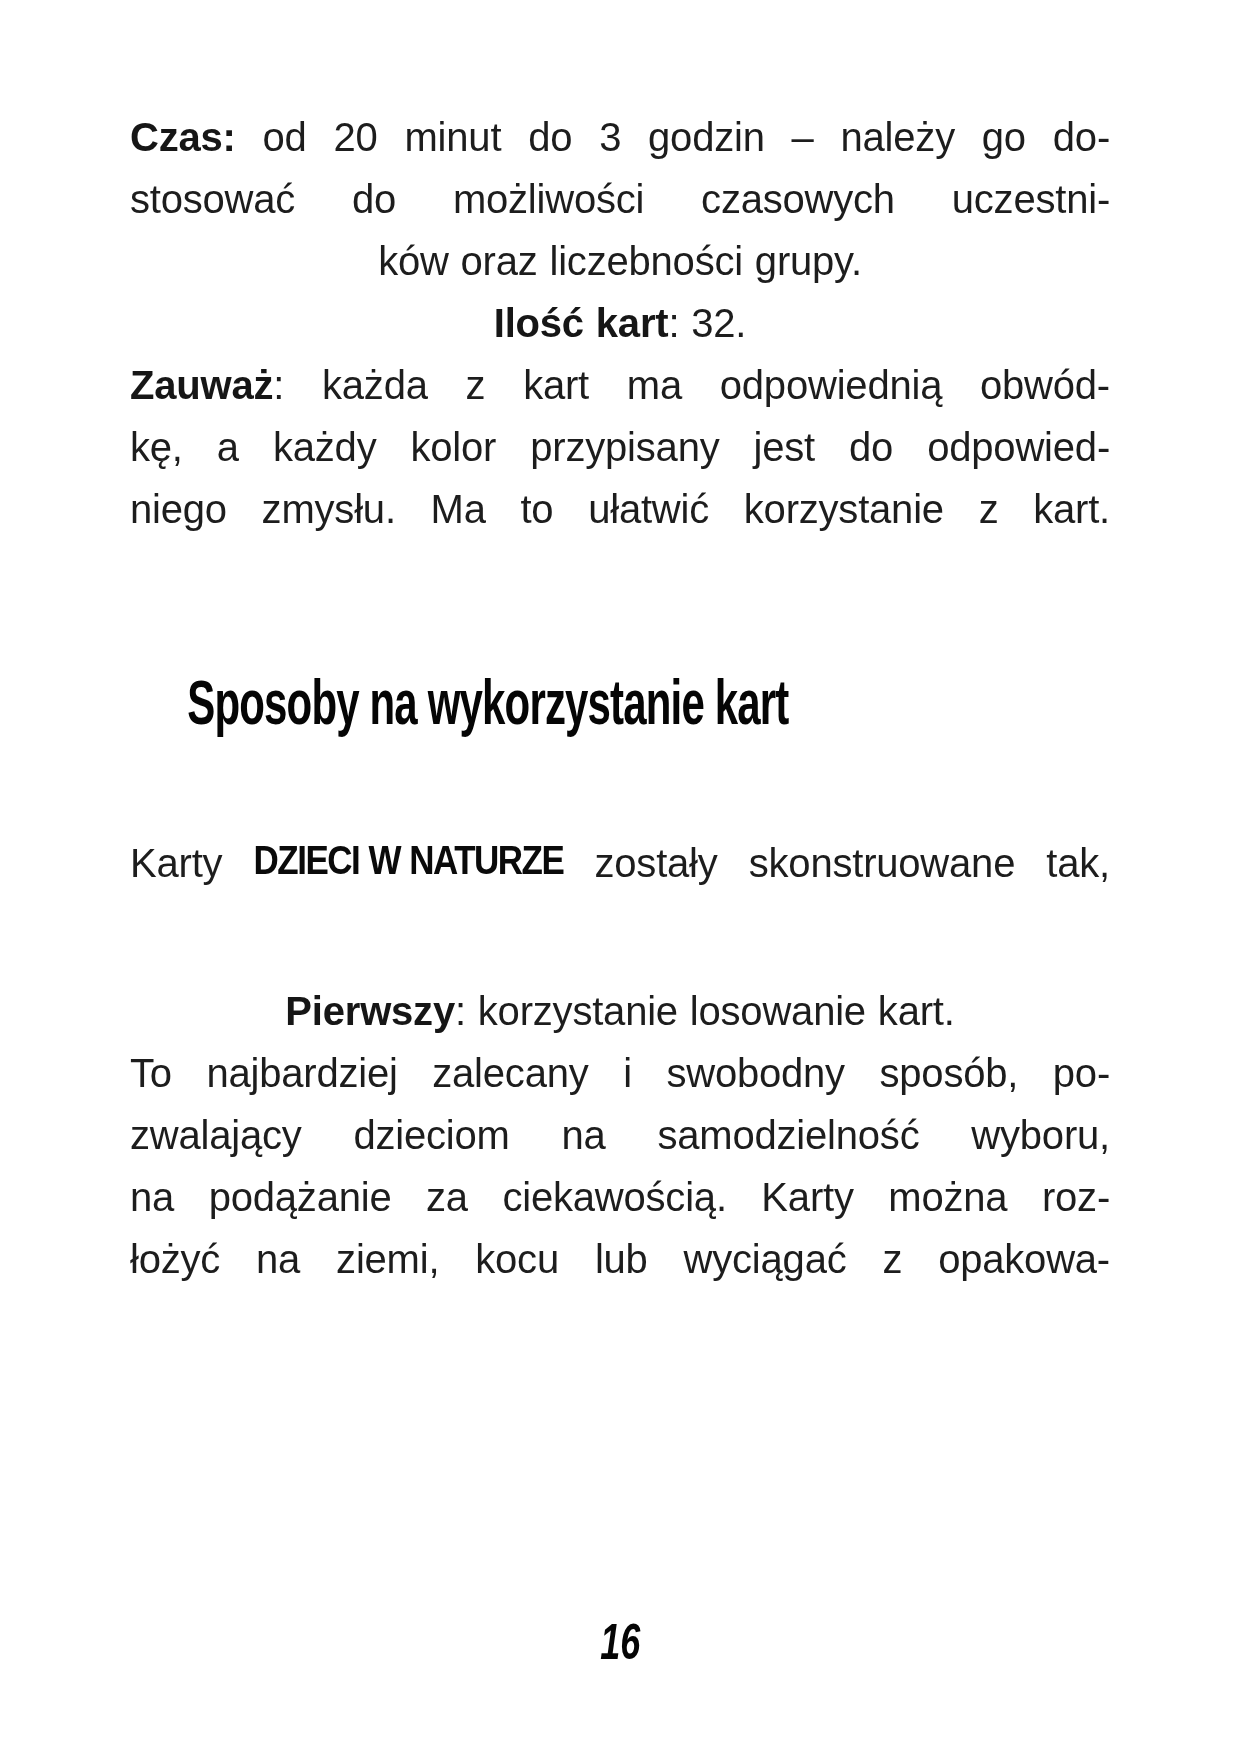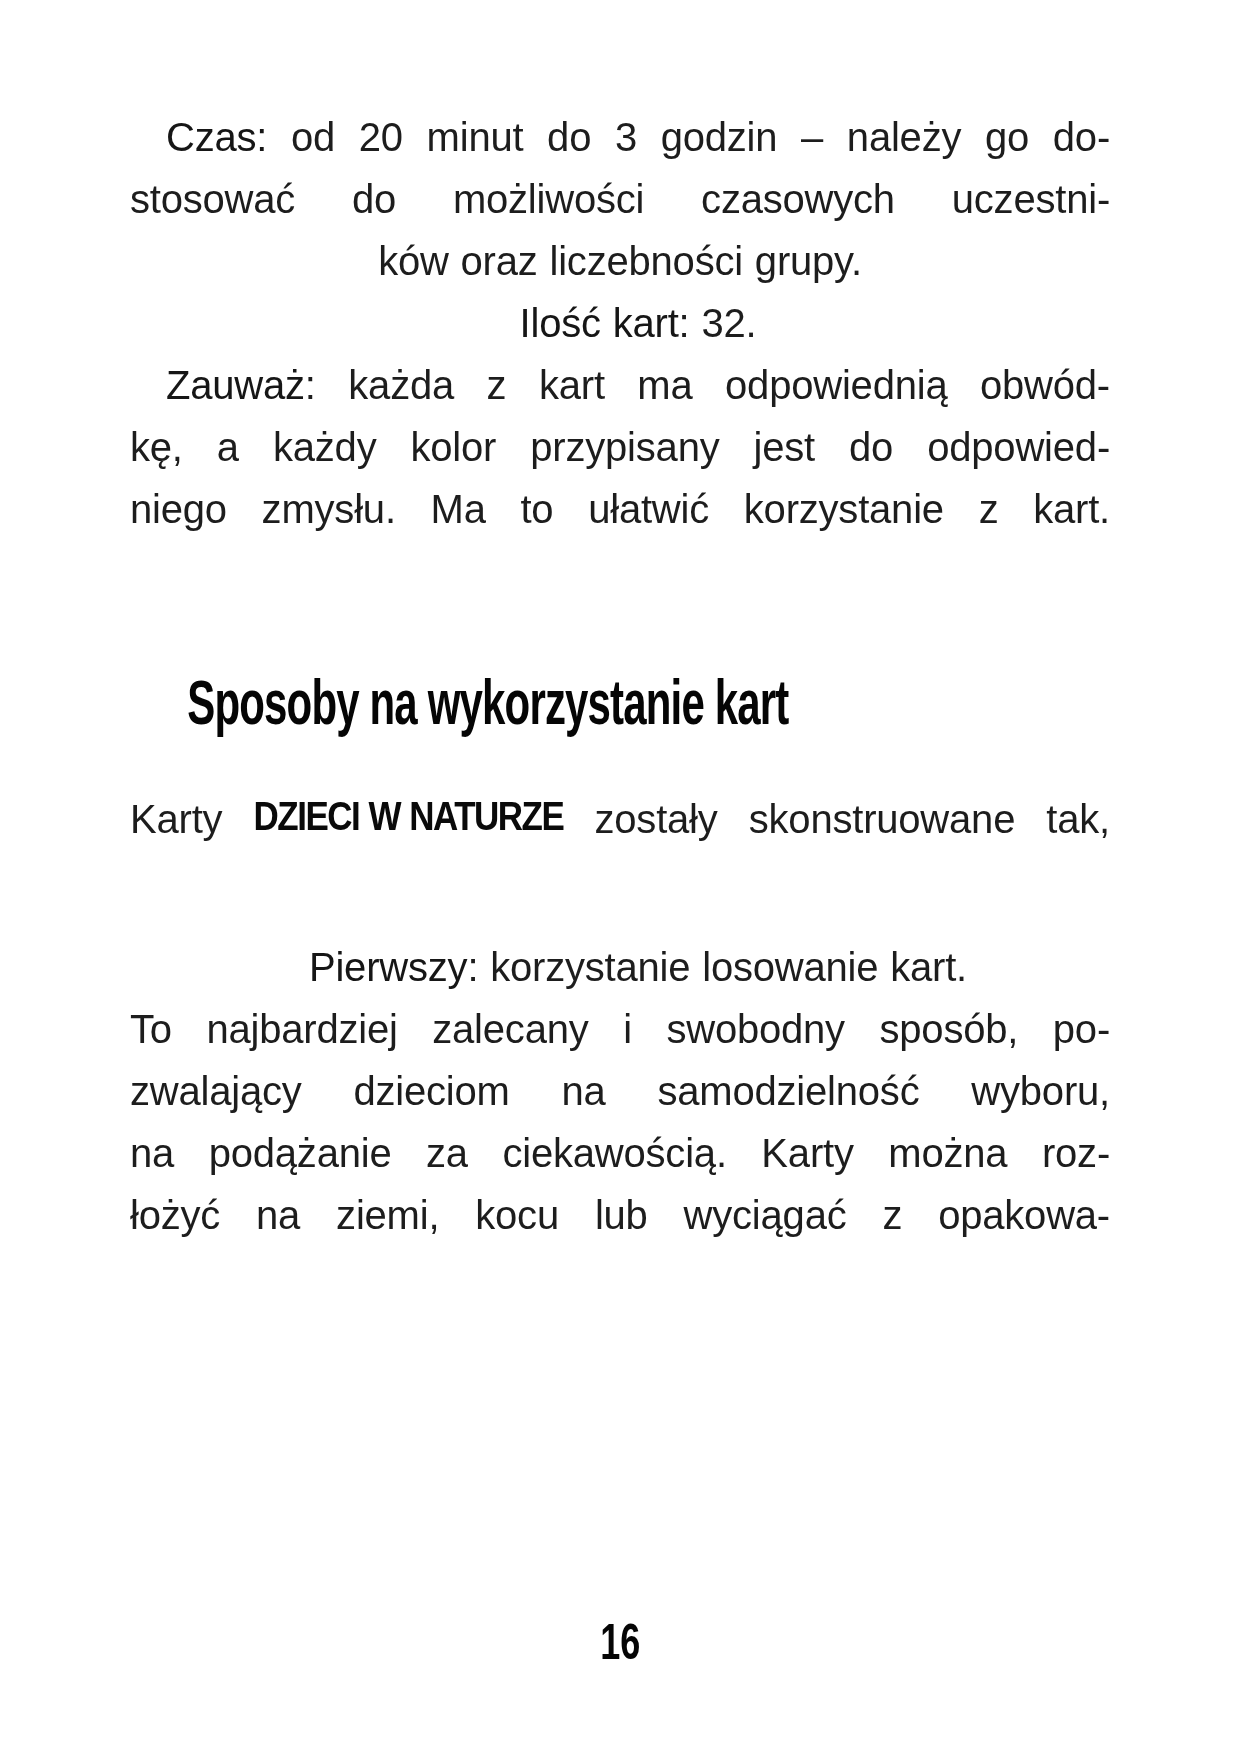--- a/index.html
+++ b/index.html
@@ -50,44 +50,45 @@
     transform: scale(0.84, 1.26);
     transform-origin: center bottom;
   }
   .para {
     font-size: 40px;
     line-height: 62px;
     letter-spacing: -0.2px;
     word-spacing: 1px;
   }
   .para-intro { margin-top: 106px; }
-  .para-usage { margin-top: 40px; }
+  .para-usage { margin-top: 84px; }
   .para-first { margin-top: 84px; }
   .line { text-align: center; }
   .line.j {
     text-align: justify;
     text-align-last: justify;
   }
-  b.lead { font-weight: 400; color: #161616; margin-left: 36px; }
+  b.lead { font-weight: 700; color: #161616; }
   .brand {
     display: inline-block;
     font-weight: 700;
     font-size: 35px;
     letter-spacing: -1.5px;
     transform: scaleY(1.15);
     transform-origin: center bottom;
     color: #0a0a0a;
   }
   .footer {
     position: absolute;
     left: 0;
     width: 1240px;
     top: 1622px;
     text-align: center;
     line-height: 52px;
+    font-style: italic;
   }
   .page-num {
     display: inline-block;
     font-weight: 700;
     font-size: 40px;
     color: #050505;
     transform: scale(0.9, 1.25);
     transform-origin: center bottom;
   }
 </style>

